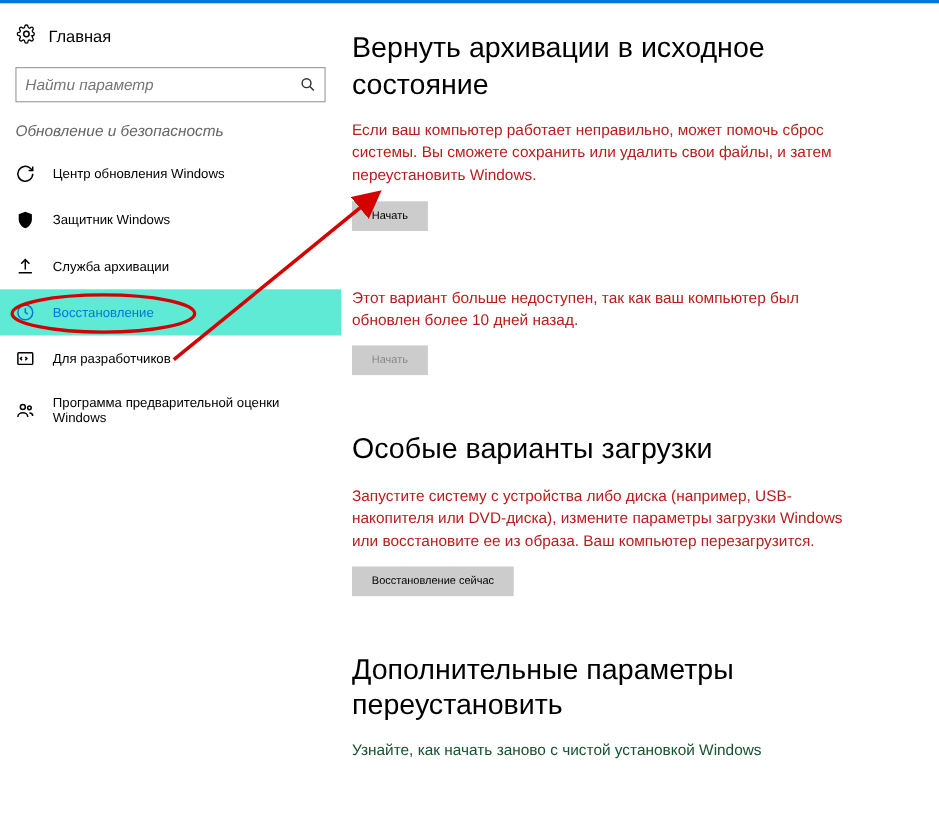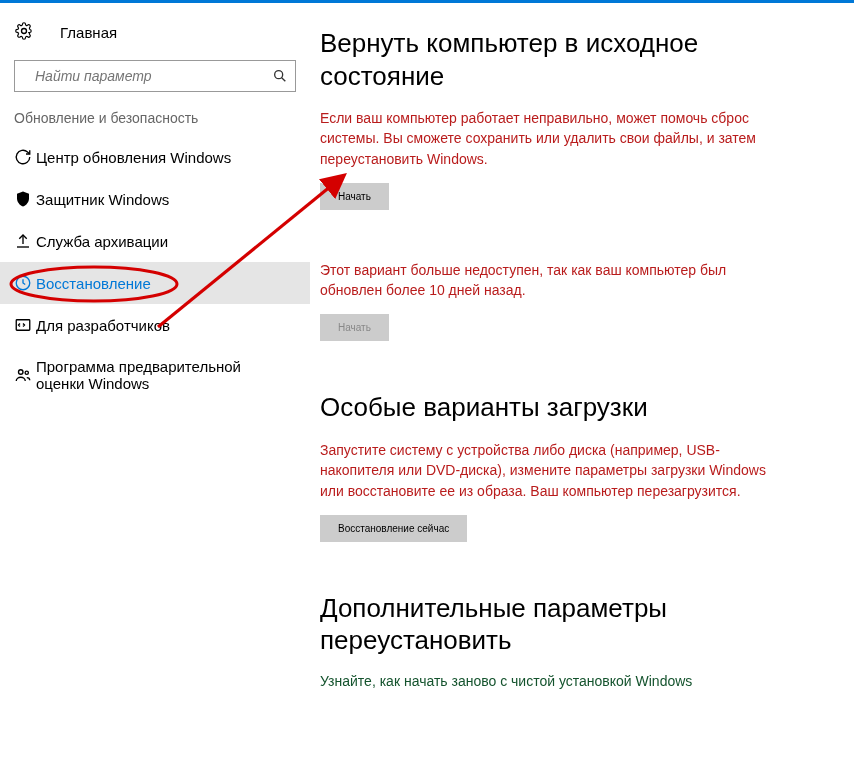--- a/index.html
+++ b/index.html
@@ -22,76 +22,77 @@
     height: calc(100% - 3px);
   }
   .sidebar {
     width: 310px;
     padding: 14px 0 0 0;
     box-sizing: border-box;
   }
   .home {
     display: flex;
     align-items: center;
-    gap: 26px;
+    gap: 10px;
     padding: 4px 14px 16px 14px;
     font-size: 15px;
   }
   .search-wrap {
     margin: 0 14px 18px 14px;
     position: relative;
   }
   .search-input {
     width: 100%;
     box-sizing: border-box;
     height: 32px;
     border: 1px solid #999;
-    padding: 0 34px 0 20px;
+    padding: 0 34px 0 8px;
     font-size: 14px;
     font-style: italic;
     color: #666;
     outline: none;
   }
   .search-icon {
     position: absolute;
     right: 8px;
     top: 50%;
     transform: translateY(-50%);
     width: 16px;
     height: 16px;
     color: #333;
   }
   .section-header {
     padding: 0 14px 10px 14px;
     color: #666;
     font-size: 14px;
+    font-style: italic;
   }
   .nav {
     display: flex;
     flex-direction: column;
   }
   .nav-item {
     display: flex;
     align-items: center;
-    gap: 4px;
+    gap: 16px;
     padding: 12px 14px;
-    font-size: 15px;
+    font-size: 12px;
     cursor: pointer;
     position: relative;
   }
   .nav-item .icon {
     width: 18px;
     height: 18px;
     display: flex;
     align-items: center;
     justify-content: center;
     color: #000;
   }
   .nav-item.selected {
-    background: #e5e5e5;
+    background: #5eead4;
     color: #0078d7;
   }
   .nav-item.selected .label { color: #0078d7; }
   .nav-item.selected .icon { color: #0078d7; }
   .ellipse-highlight {
     position: absolute;
     left: 7px;
     top: 2px;
     width: 174px;
     height: 40px;
@@ -245,21 +246,21 @@
           </svg>
         </span>
         <span class="label" style="max-width:230px">Программа предварительной оценки Windows</span>
       </div>
 
     </div>
   </div>
 
   <div class="content">
 
-    <h2 class="h1">Вернуть компьютер в исходное состояние</h2>
+    <h2 class="h1">Вернуть архивации в исходное состояние</h2>
     <p class="para">Если ваш компьютер работает неправильно, может помочь сброс системы. Вы сможете сохранить или удалить свои файлы, и затем переустановить Windows.</p>
     <button class="btn">Начать</button>
 
     <div class="section-gap"></div>
 
     <p class="para">Этот вариант больше недоступен, так как ваш компьютер был обновлен более 10 дней назад.</p>
     <button class="btn disabled" disabled="">Начать</button>
 
     <div class="section-gap"></div>
 

